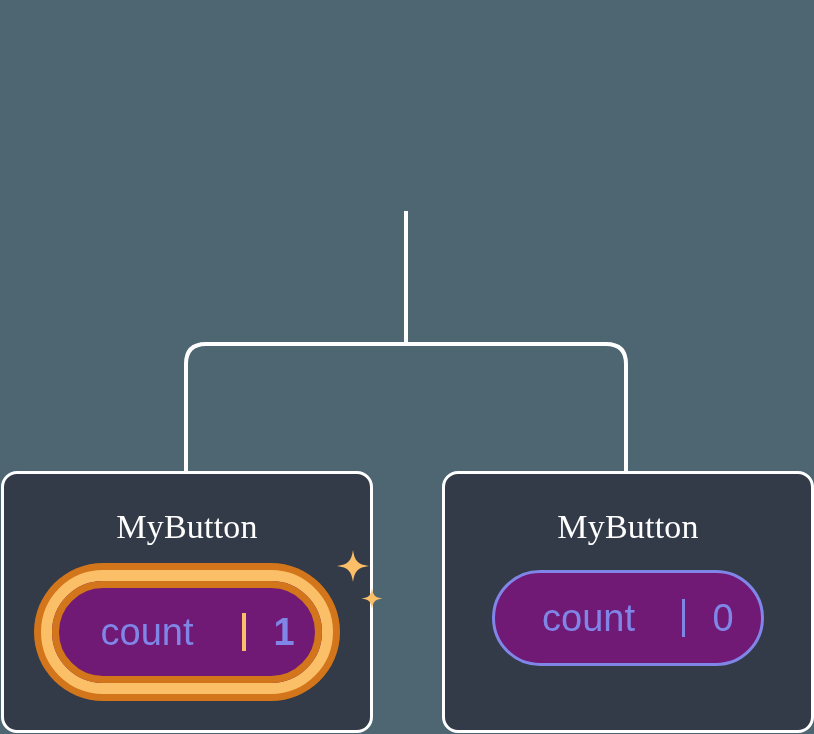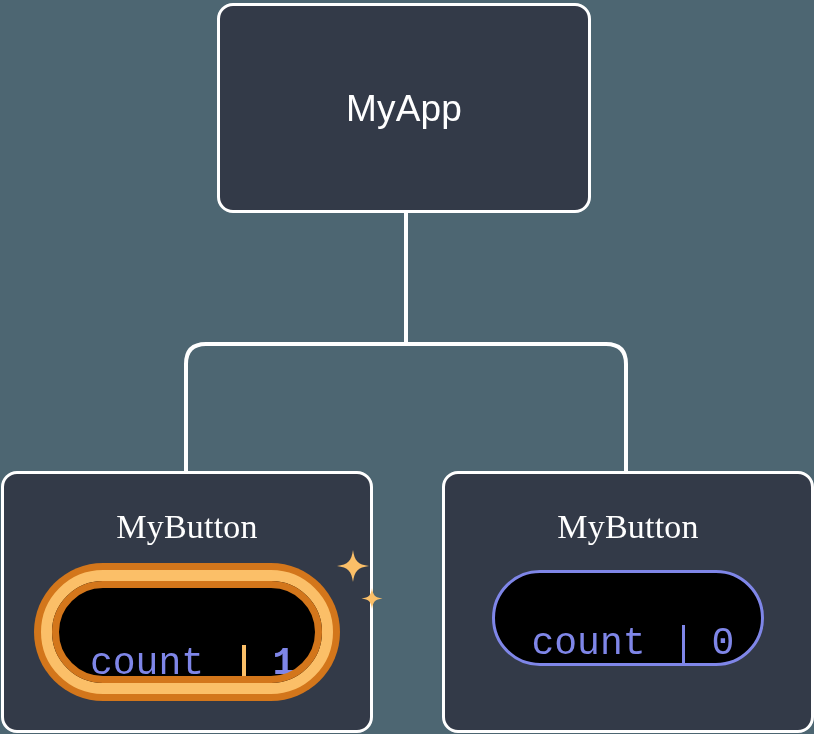--- a/index.html
+++ b/index.html
@@ -81,24 +81,23 @@
   .pill-wrap {
     position: relative;
     margin-top: 26px;
     display: flex;
     align-items: center;
     justify-content: center;
   }
   .pill {
     box-sizing: border-box;
     display: flex;
-    align-items: flex-end;
+    align-items: center;
     border-radius: 999px;
-    background: #000000;
-    font-family: Liberation Mono, monospace;
+    background: #701a75;
   }
   .pill-plain {
     border: 3px solid #7f86e8;
     height: 96px;
     width: 272px;
   }
   .pill-highlight {
     border: 11px solid #fbbf68;
     outline: 7px solid #d3761b;
     outline-offset: -18px;
@@ -150,23 +149,20 @@
 </head>
 <body>
 
 <div class="stage">
 
   <svg class="connectors" viewBox="0 0 814 734" width="814" height="734" aria-hidden="true">
     <path d="M406 211 L406 344" fill="none" stroke="#ffffff" stroke-width="4"></path>
     <path d="M186 472 L186 364 Q186 344 206 344 L606 344 Q626 344 626 364 L626 472" fill="none" stroke="#ffffff" stroke-width="4" stroke-linecap="butt"></path>
   </svg>
 
-  <div class="node node-root">
-    <span class="node-title">MyApp</span>
-  </div>
 
   <div class="node node-child-left">
     <span class="node-title">MyButton</span>
 
     <div class="pill-wrap">
       <div class="pill pill-highlight">
         <div class="pill-cell pill-key">count</div>
         <div class="pill-cell pill-val">1</div>
       </div>
 

